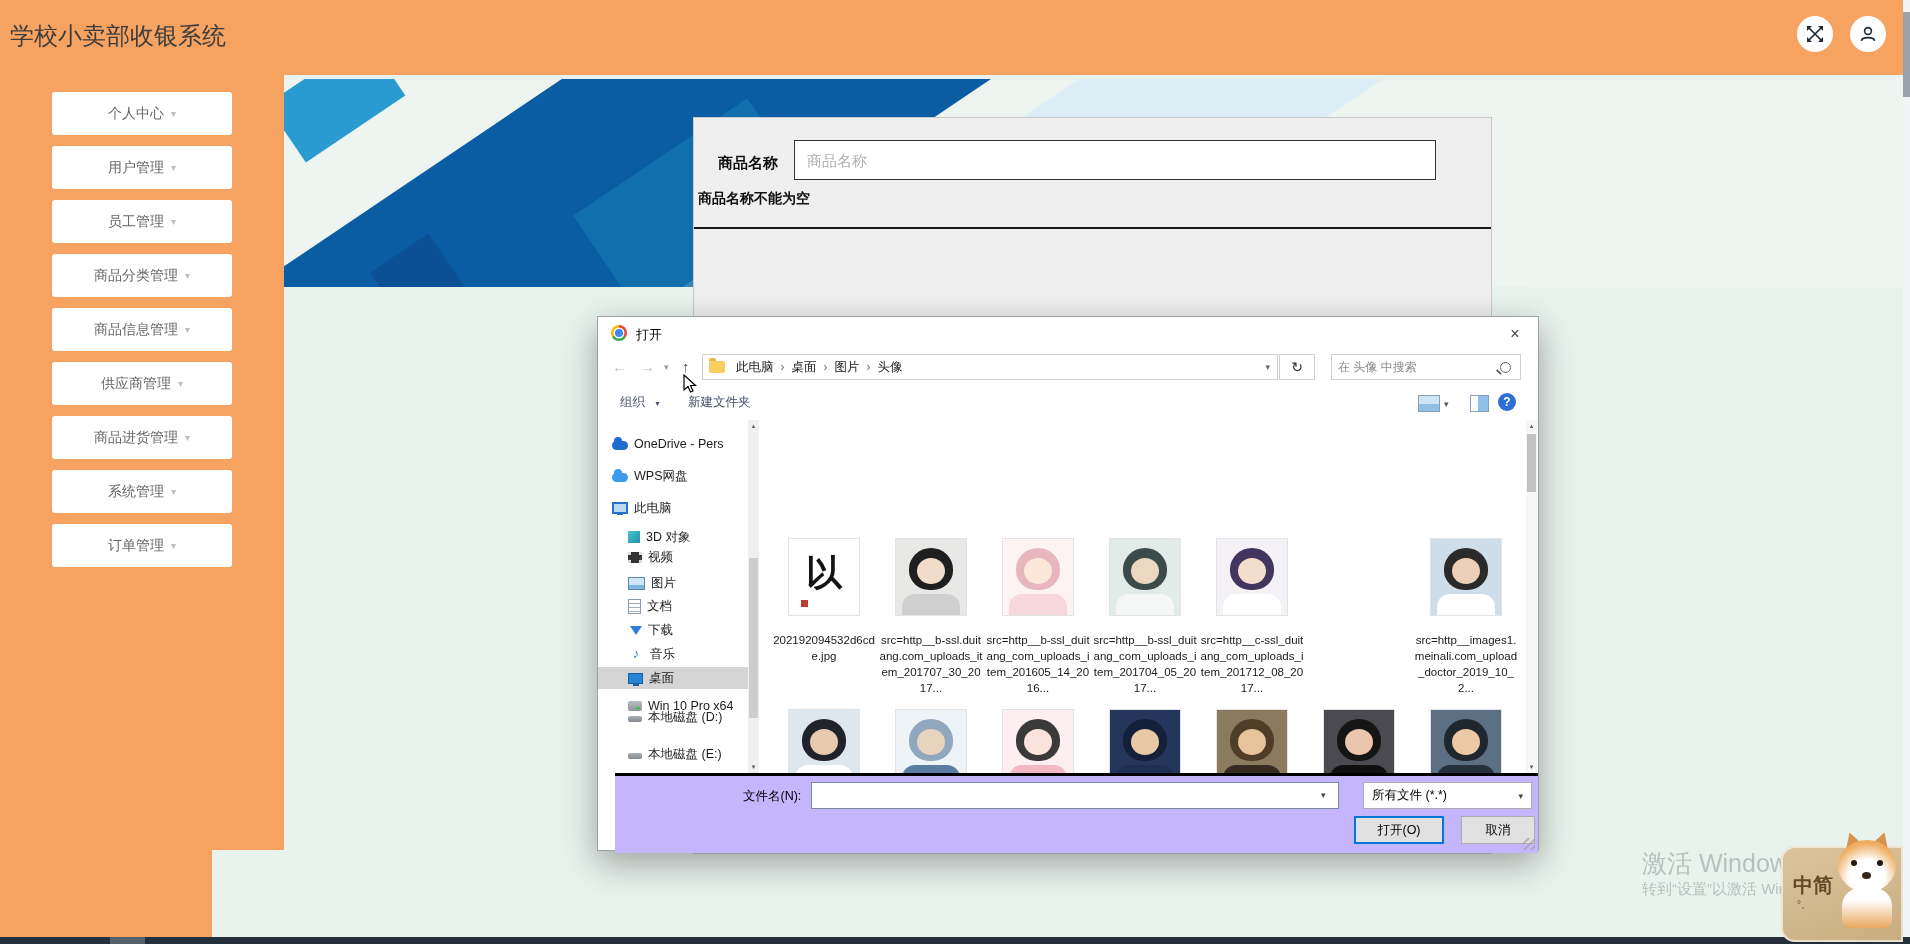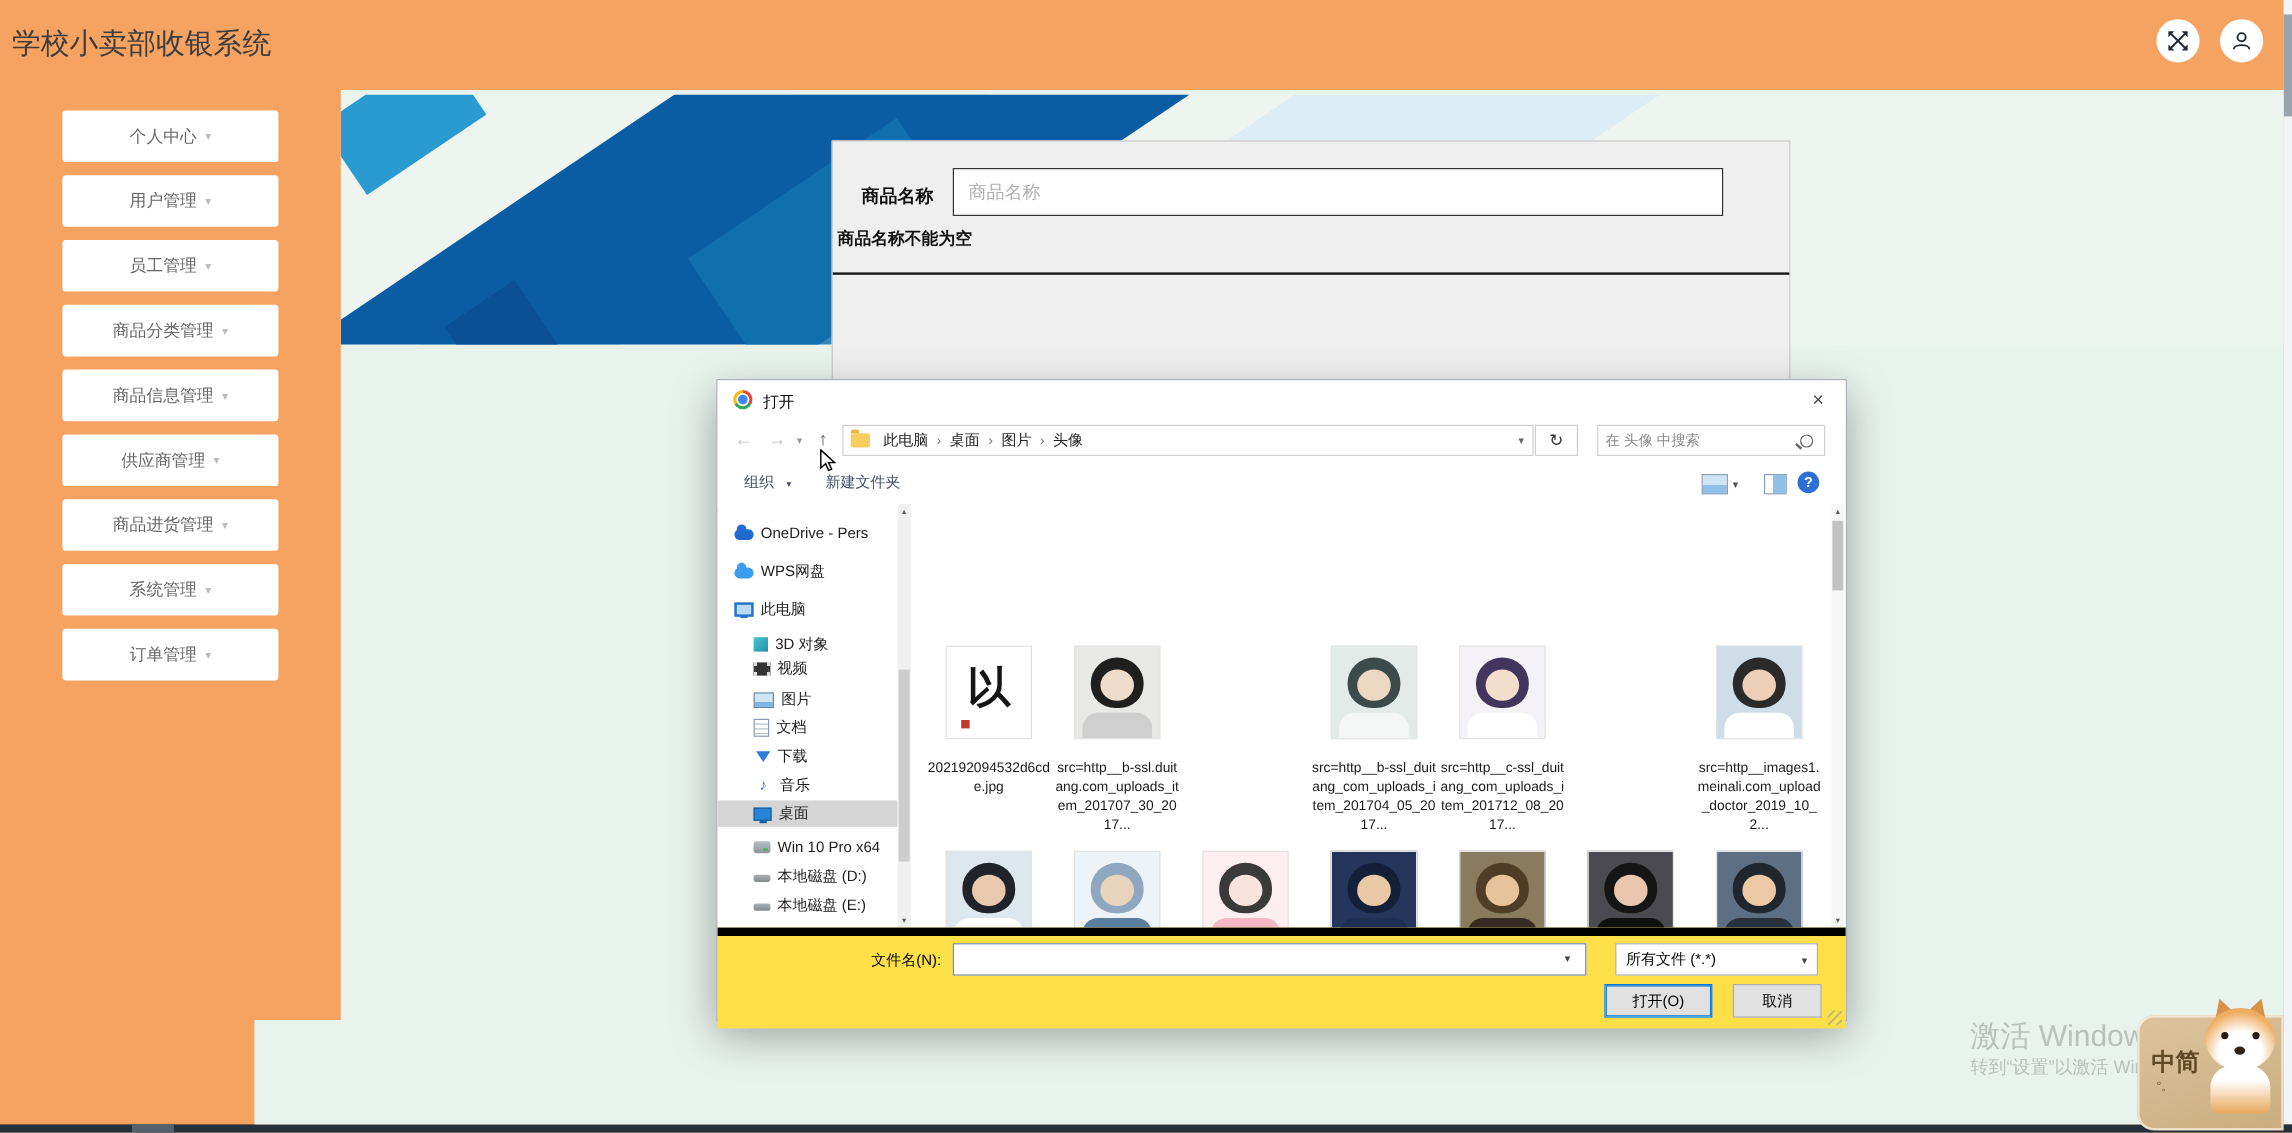--- a/index.html
+++ b/index.html
@@ -151,21 +151,21 @@
         width:58px;height:28px;border-radius:13px 13px 0 0;background:var(--body);}
   .thumb.calli .cglyph{display:block;text-align:center;margin-top:10px;
         font-family:"DejaVu Serif",serif;font-weight:700;font-size:36px;color:var(--ink,#111);}
   .thumb.calli::after{content:"";position:absolute;left:12px;bottom:8px;width:7px;height:7px;background:var(--seal,#c0392b);}
   .fname{margin-top:16px;width:104px;max-height:64px;overflow:hidden;font-size:11.5px;line-height:16px;
          color:#1a1a1a;text-align:center;word-break:break-all;}
   .file-scroll{position:absolute;right:1px;top:0;width:11px;height:353px;background:#f7f7f7;}
   .file-scroll .tsb{position:absolute;left:0;width:11px;text-align:center;font-size:7px;color:#606060;cursor:pointer;}
   .file-thumb{position:absolute;left:1px;top:14px;width:9px;height:58px;background:#c2c2c2;cursor:pointer;}
   
-  .dlg-bottom{position:absolute;left:0;top:456px;right:0;height:77px;background:#fde047;border-top:7px solid #000000;}
+  .dlg-bottom{position:absolute;left:17px;top:456px;right:0;height:77px;background:#c4b5fd;border-top:3px solid #000000;}
   .fname-label{position:absolute;left:128px;top:12px;font-size:12.5px;color:#000;}
   .fname-input{position:absolute;left:196px;top:6px;width:528px;height:27px;border:1px solid #7a8aa0;
                background:#fff;box-sizing:border-box;font-size:12.5px;padding:0 22px 0 8px;outline:none;
                font-family:"Liberation Sans",sans-serif;}
   .fname-caret{position:absolute;left:706px;top:14px;font-size:9px;color:#444;}
   .ftype{position:absolute;left:748px;top:6px;width:169px;height:27px;border:1px solid #adadad;background:#fff;
          box-sizing:border-box;display:flex;align-items:center;font-size:12.5px;color:#000;padding:0 8px;cursor:pointer;}
   .ftype .side-caret{margin-left:auto;color:#444;font-size:9px;}
   .wbtn{position:absolute;top:40px;height:28px;background:#e1e1e1;border:1px solid #adadad;
         font-size:12.5px;color:#000;display:flex;align-items:center;justify-content:center;cursor:pointer;box-sizing:border-box;
@@ -397,21 +397,21 @@
   <div class="tree-item lvl1 sel" style="top: 247px;">
     <span class="tico ic-desktop"></span>
     <span class="tree-label">桌面</span>
   </div>
 
   <div class="tree-item lvl1" style="top: 275px;">
     <span class="tico ic-windrive"></span>
     <span class="tree-label">Win 10 Pro x64</span>
   </div>
 
-  <div class="tree-item lvl1" style="top: 299px;">
+  <div class="tree-item lvl1" style="top: 286px;">
     <span class="tico ic-drive"></span>
     <span class="tree-label">本地磁盘 (D:)</span>
   </div>
 
   <div class="tree-item lvl1" style="top: 323px;">
     <span class="tico ic-drive"></span>
     <span class="tree-label">本地磁盘 (E:)</span>
   </div>
 </div>
       <div class="tree-scroll">
@@ -431,20 +431,29 @@
   <div class="fcell" style="left: 120px; top: 112px;">
     <div class="thumb pt" style="--bg: #e8e8e6; --hair: #1f1f1f; --skin: #f0dccb; --body: #cfcfcf;">
       <span class="hair"></span>
               <span class="face"></span>
               <span class="bodyv"></span>
 
     </div>
     <div class="fname">src=http__b-ssl.duitang.com_uploads_item_201707_30_2017...</div>
   </div>
 
+  <div class="fcell" style="left: 227px; top: 112px;">
+    <div class="thumb pt" style="--bg: #fdf3f3; --hair: #e7b6be; --skin: #fbe8da; --body: #f6d7dc;">
+      <span class="hair"></span>
+              <span class="face"></span>
+              <span class="bodyv"></span>
+
+    </div>
+    <div class="fname">src=http__b-ssl_duitang_com_uploads_item_201605_14_2016...</div>
+  </div>
 
   <div class="fcell" style="left: 334px; top: 112px;">
     <div class="thumb pt" style="--bg: #e3ebe9; --hair: #3c4a4a; --skin: #ecd7c2; --body: #f4f7f5;">
       <span class="hair"></span>
               <span class="face"></span>
               <span class="bodyv"></span>
 
     </div>
     <div class="fname">src=http__b-ssl_duitang_com_uploads_item_201704_05_2017...</div>
   </div>

